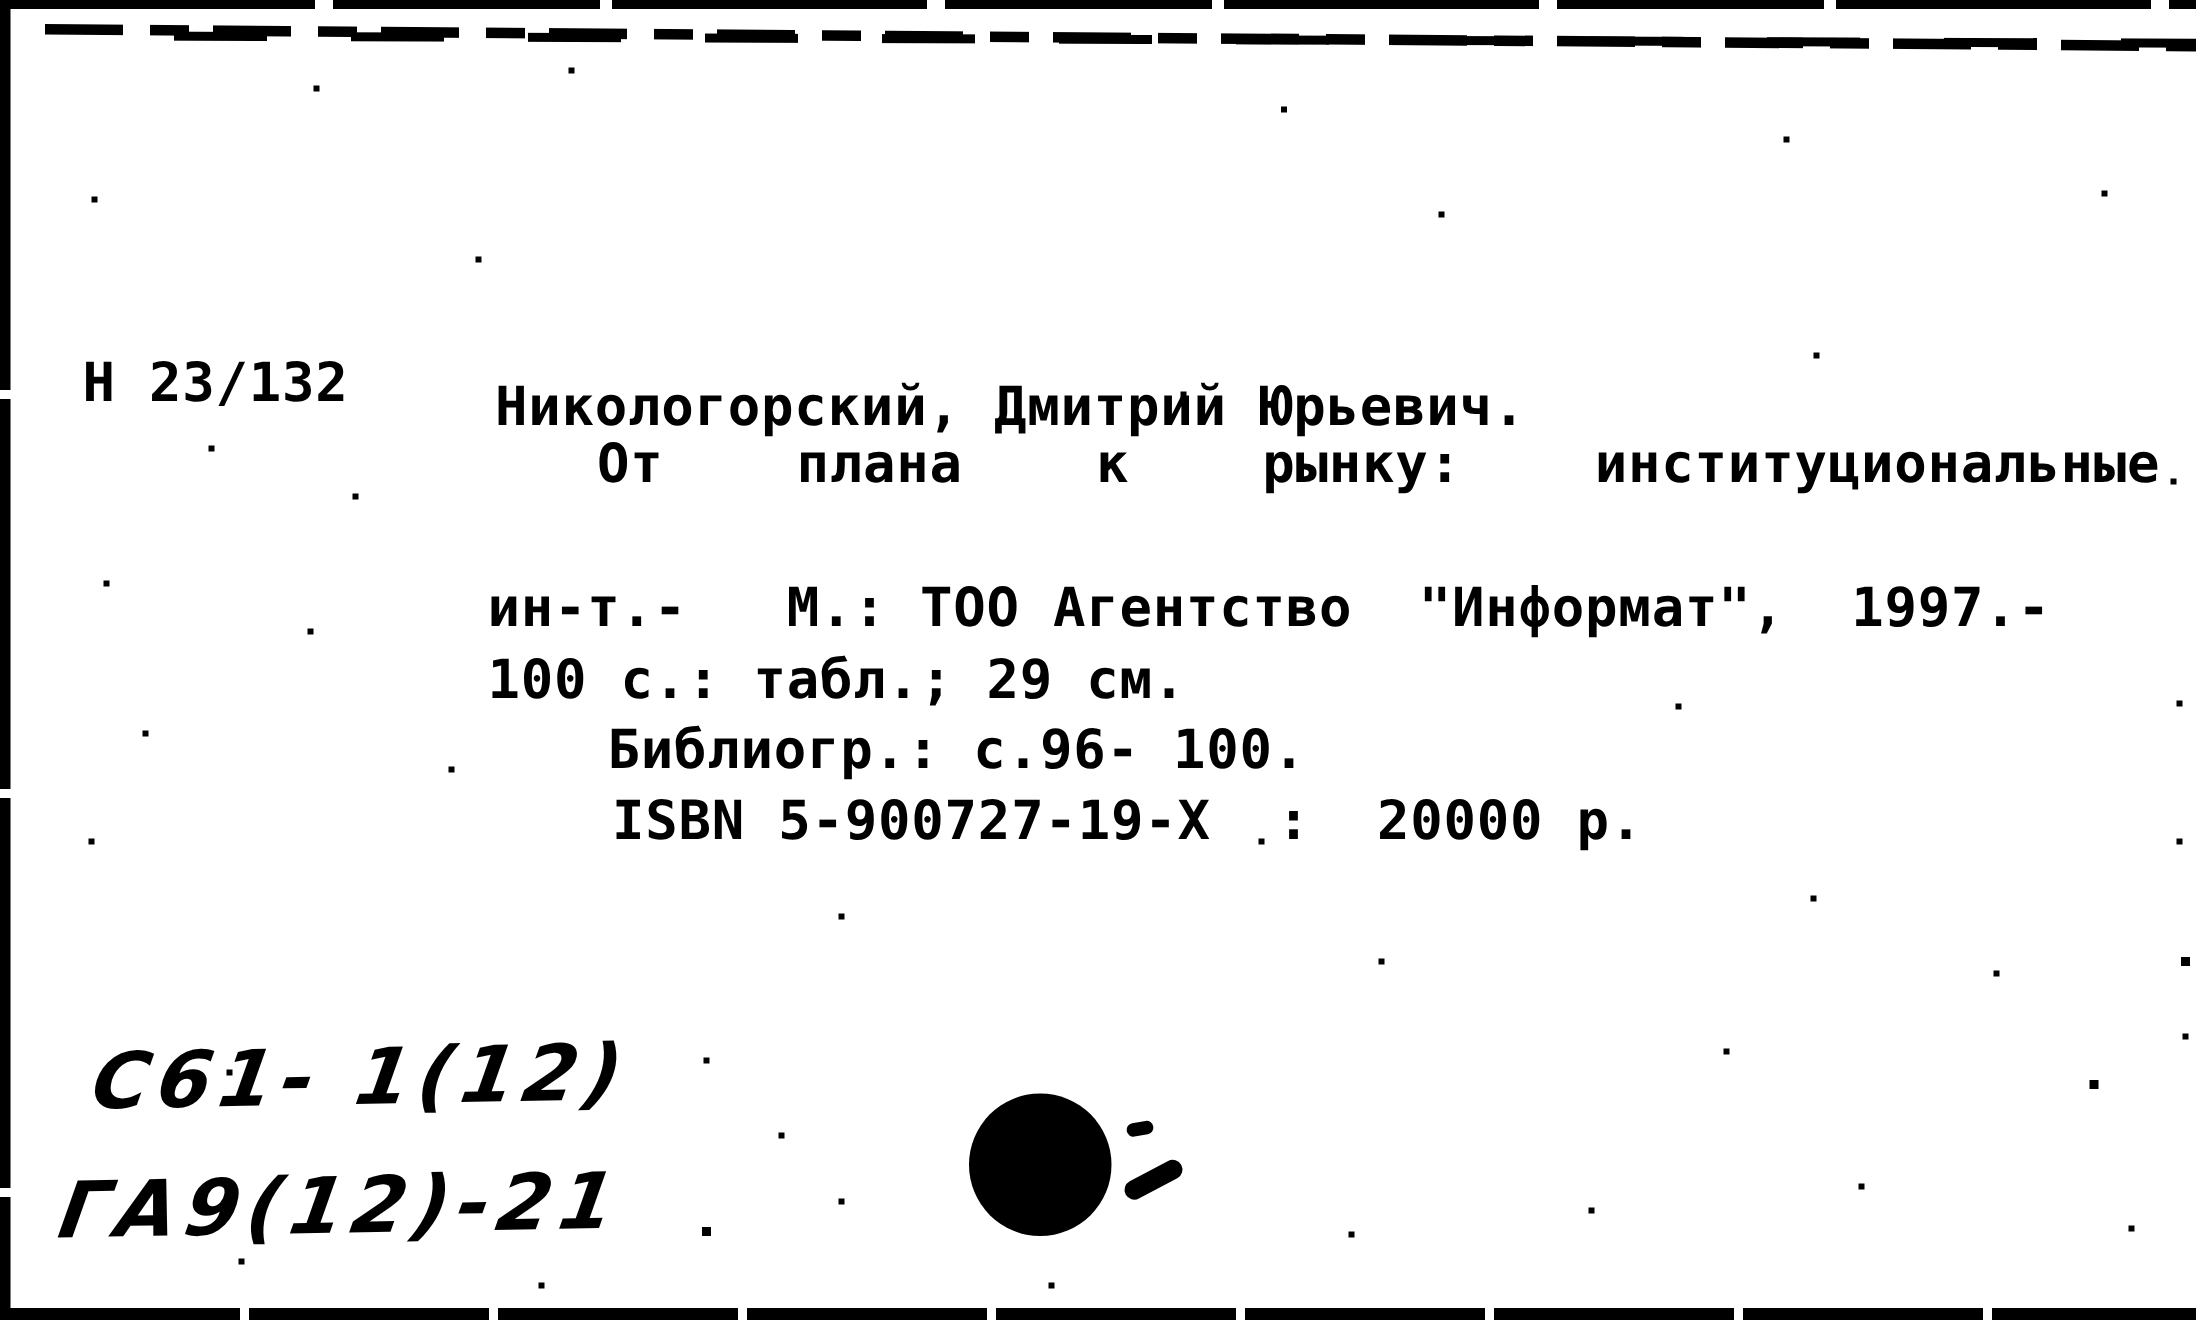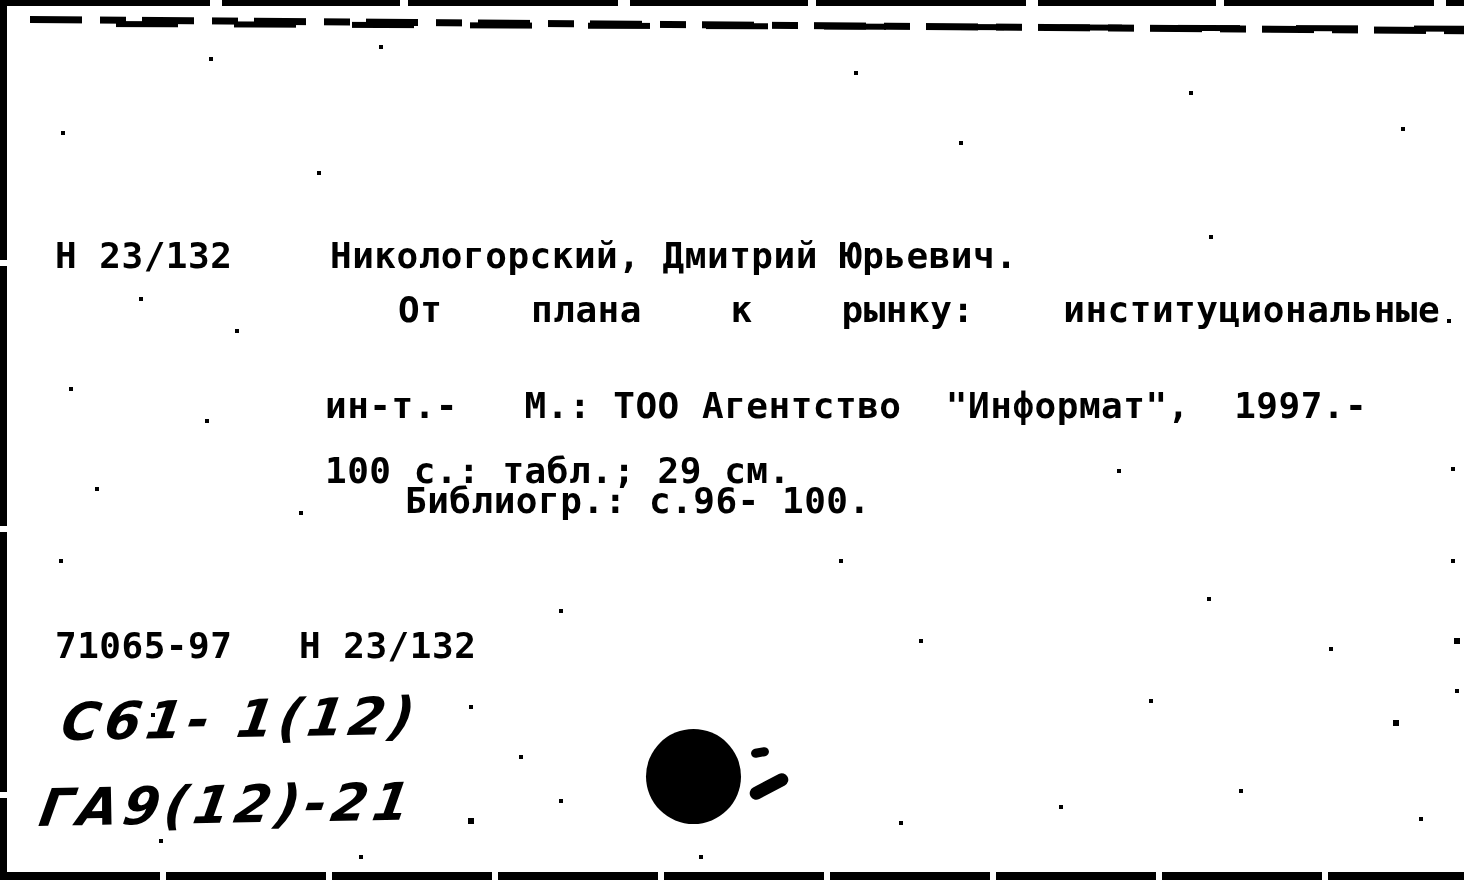--- a/index.html
+++ b/index.html
@@ -47,25 +47,25 @@
     position: absolute;
     font-family: "DejaVu Sans Mono", monospace;
     font-weight: 700;
     font-size: 36px;
     line-height: 40px;
     white-space: pre;
     color: #000;
     letter-spacing: 0.5px;
   }
   #call-number   { left: 55px;  top: 236px; }
-  #author-line   { left: 330px; top: 236px; }
+  #author-line   { left: 330px; top: 252px; }
   #title-line-1  { left: 398px; top: 290px; text-align: right; }
   #title-line-2  { left: 325px; top: 338px; }
   #title-line-3  { left: 325px; top: 386px; }
-  #title-line-4  { left: 325px; top: 451px; }
+  #title-line-4  { left: 325px; top: 434px; }
   #biblio-line   { left: 405px; top: 481px; }
   #isbn-line     { left: 408px; top: 528px; }
   #accession-line{ left: 55px;  top: 626px; }
   
   .hw {
     position: absolute;
     font-family: "DejaVu Sans", sans-serif;
     font-style: italic;
     font-weight: 700;
     font-size: 52px;
@@ -125,22 +125,22 @@
   <div class="card-top-edge-2"></div>
 
   <div class="tw" id="call-number">Н 23/132</div>
   <div class="tw" id="author-line">Никологорский, Дмитрий Юрьевич.</div>
 
   <div class="tw" id="title-line-1">От    плана    к    рынку:    институциональные</div>
   <div class="tw" id="title-line-3">ин-т.-   М.: ТОО Агентство  "Информат",  1997.-</div>
   <div class="tw" id="title-line-4">100 с.: табл.; 29 см.</div>
 
   <div class="tw" id="biblio-line">Библиогр.: с.96- 100.</div>
+  <div class="tw" id="isbn-line">ISBN 5-900727-19-X  :  20000 р.</div>
 
-  <div class="tw" id="accession-line">71065-97   Н 23/132</div>
 
   <div class="hw" id="hw-line-1">С61- 1(12)</div>
   <div class="hw" id="hw-line-2">ГА9(12)-21</div>
 
   <div id="hole-punch"></div>
   <div class="smudge-1"></div>
   <div class="smudge-2"></div>
 
   <div class="noise"></div>
 

